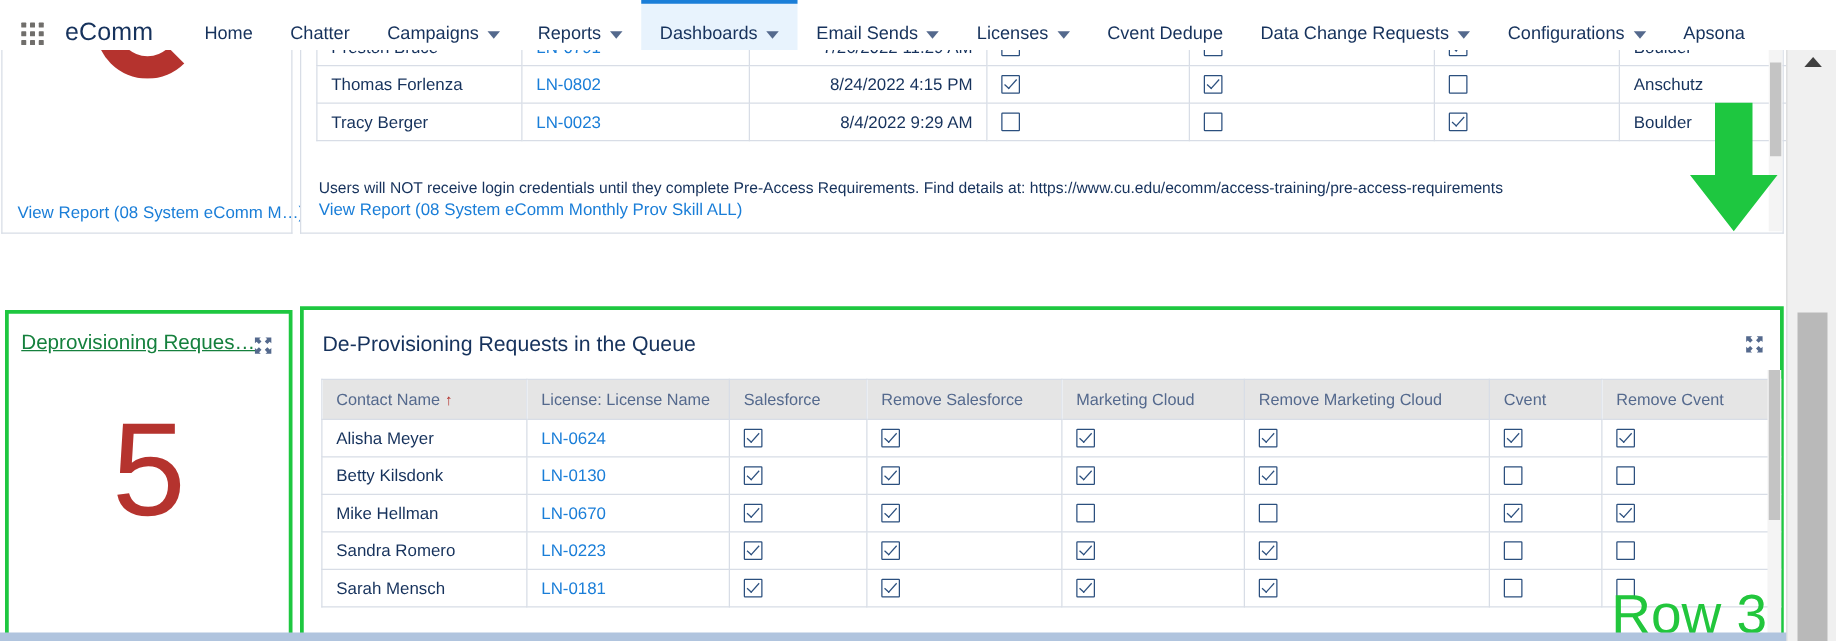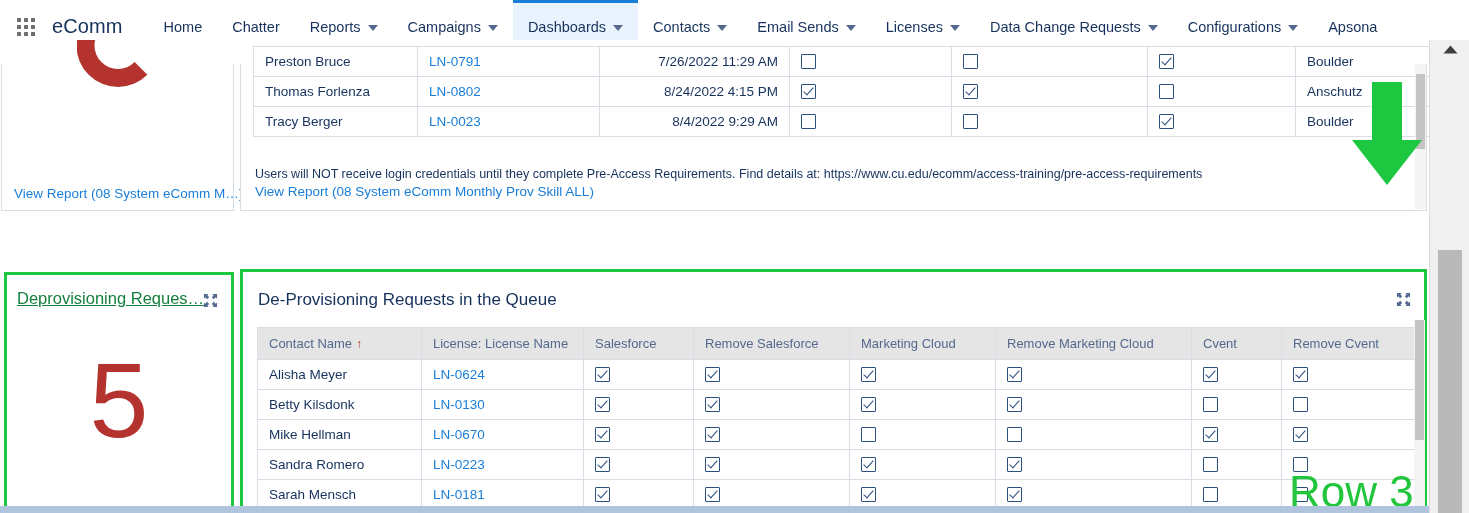--- a/index.html
+++ b/index.html
@@ -52,21 +52,21 @@
     position: absolute; left: 0; top: 40px; width: 1469px; height: 473px;
     background: #b0c4de;
     overflow: hidden;
   }
   #page-bg {
     position: absolute; left: 0; top: 0; width: 1429px; height: 473px;
     background: #ffffff;
   }
 
   
-  .card { position: absolute; background: #fff; border: 1px solid #d8dde6; margin-top: 24px; }
+  .card { position: absolute; background: #fff; border: 1px solid #d8dde6; }
 
   
   #card-tl { left: 1px; top: 0px; width: 233px; height: 147px; border-top: none; }
   #tl-arc { position: absolute; left: 50%; top: -60px; transform: translateX(-50%);
             width: 83px; height: 83px; border: 18px solid #b5332e;
             border-radius: 50%; border-right-color: transparent; }
   #tl-arc::after { content: ""; position: absolute; left: 30px; top: -6px;
                    width: 36px; height: 20px; background: #fff; }
   .viewreport {
     position: absolute; left: 12px; font-size: 13.5px; color: #1a7ed8;
@@ -175,42 +175,41 @@
   </div>
   <div id="app-name">eComm</div>
   <div class="nav-items" id="nav-items">
       <div class="nav-item">
         <span>Home</span>
       </div>
       <div class="nav-item">
         <span>Chatter</span>
       </div>
       <div class="nav-item">
+        <span>Campaigns</span>
+        <span class="chev"></span>
+      </div>
+      <div class="nav-item">
         <span>Reports</span>
-        <span class="chev"></span>
-      </div>
-      <div class="nav-item">
-        <span>Campaigns</span>
         <span class="chev"></span>
       </div>
       <div class="nav-item active">
         <span>Dashboards</span>
         <span class="chev"></span>
       </div>
       <div class="nav-item">
-        <span>Contacts</span>
-        <span class="chev"></span>
-      </div>
-      <div class="nav-item">
         <span>Email Sends</span>
         <span class="chev"></span>
       </div>
       <div class="nav-item">
         <span>Licenses</span>
         <span class="chev"></span>
+      </div>
+      <div class="nav-item">
+        <span>Cvent Dedupe</span>
       </div>
       <div class="nav-item">
         <span>Data Change Requests</span>
         <span class="chev"></span>
       </div>
       <div class="nav-item">
         <span>Configurations</span>
         <span class="chev"></span>
       </div>
       <div class="nav-item">

